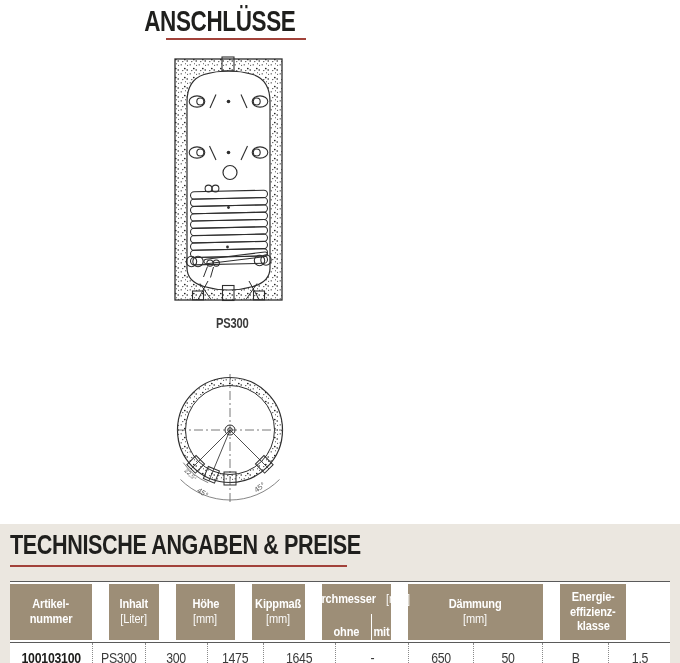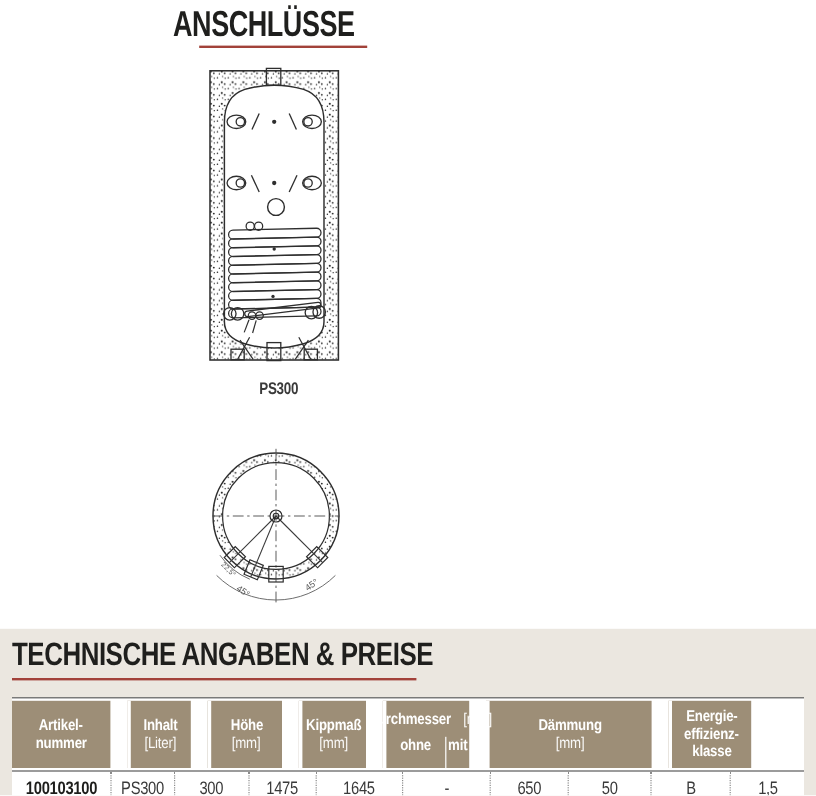--- a/index.html
+++ b/index.html
@@ -32,21 +32,21 @@
   .thead{display:grid;grid-template-columns:82px 53px 62px 56px 72px 138px 69px 66px 62px;gap:14px;}
   .thead > div{box-sizing:border-box;background:#9d8e77;height:56px;display:flex;flex-direction:column;
                align-items:center;justify-content:center;color:#fff;font-size:13px;font-weight:bold;
                line-height:1.12;text-align:center;}
   .thead > div + div{border-left:3px solid #fff;}
   .thead .ln{display:block;transform:scaleX(.85);letter-spacing:-.2px;white-space:nowrap;}
   .thead .unit{font-weight:normal;opacity:.95;}
   .gcell{padding:0 !important;}
   .g-top{height:30px;display:flex;align-items:center;justify-content:center;gap:3px;width:100%;}
   .g-top .ln{display:inline-block;}
-  .g-sub{height:26px;display:flex;width:100%;align-items:flex-start;}
+  .g-sub{height:26px;display:flex;width:100%;align-items:flex-end;}
   .g-sub .s1{width:70px;text-align:center;}
   .g-sub .vdiv{width:2px;height:100%;background:#fff;}
   .g-sub .s2{flex:1;text-align:center;}
   .trow{display:grid;grid-template-columns:82px 53px 62px 56px 72px 73px 65px 69px 66px 62px;
         margin-top:2px;border-top:1px solid #5a5a5a;border-bottom:5px solid #d946ef;background:#fff;}
   .trow > div{box-sizing:border-box;height:28px;display:flex;align-items:center;justify-content:center;
               color:#3a3a3a;font-size:15px;}
   .trow > div + div{border-left:1px dotted #8a8a8a;}
   .trow .ln{display:inline-block;transform:scaleX(.82);letter-spacing:-.3px;white-space:nowrap;}
   .trow .bold{font-weight:bold;color:#1d1d1b;}

